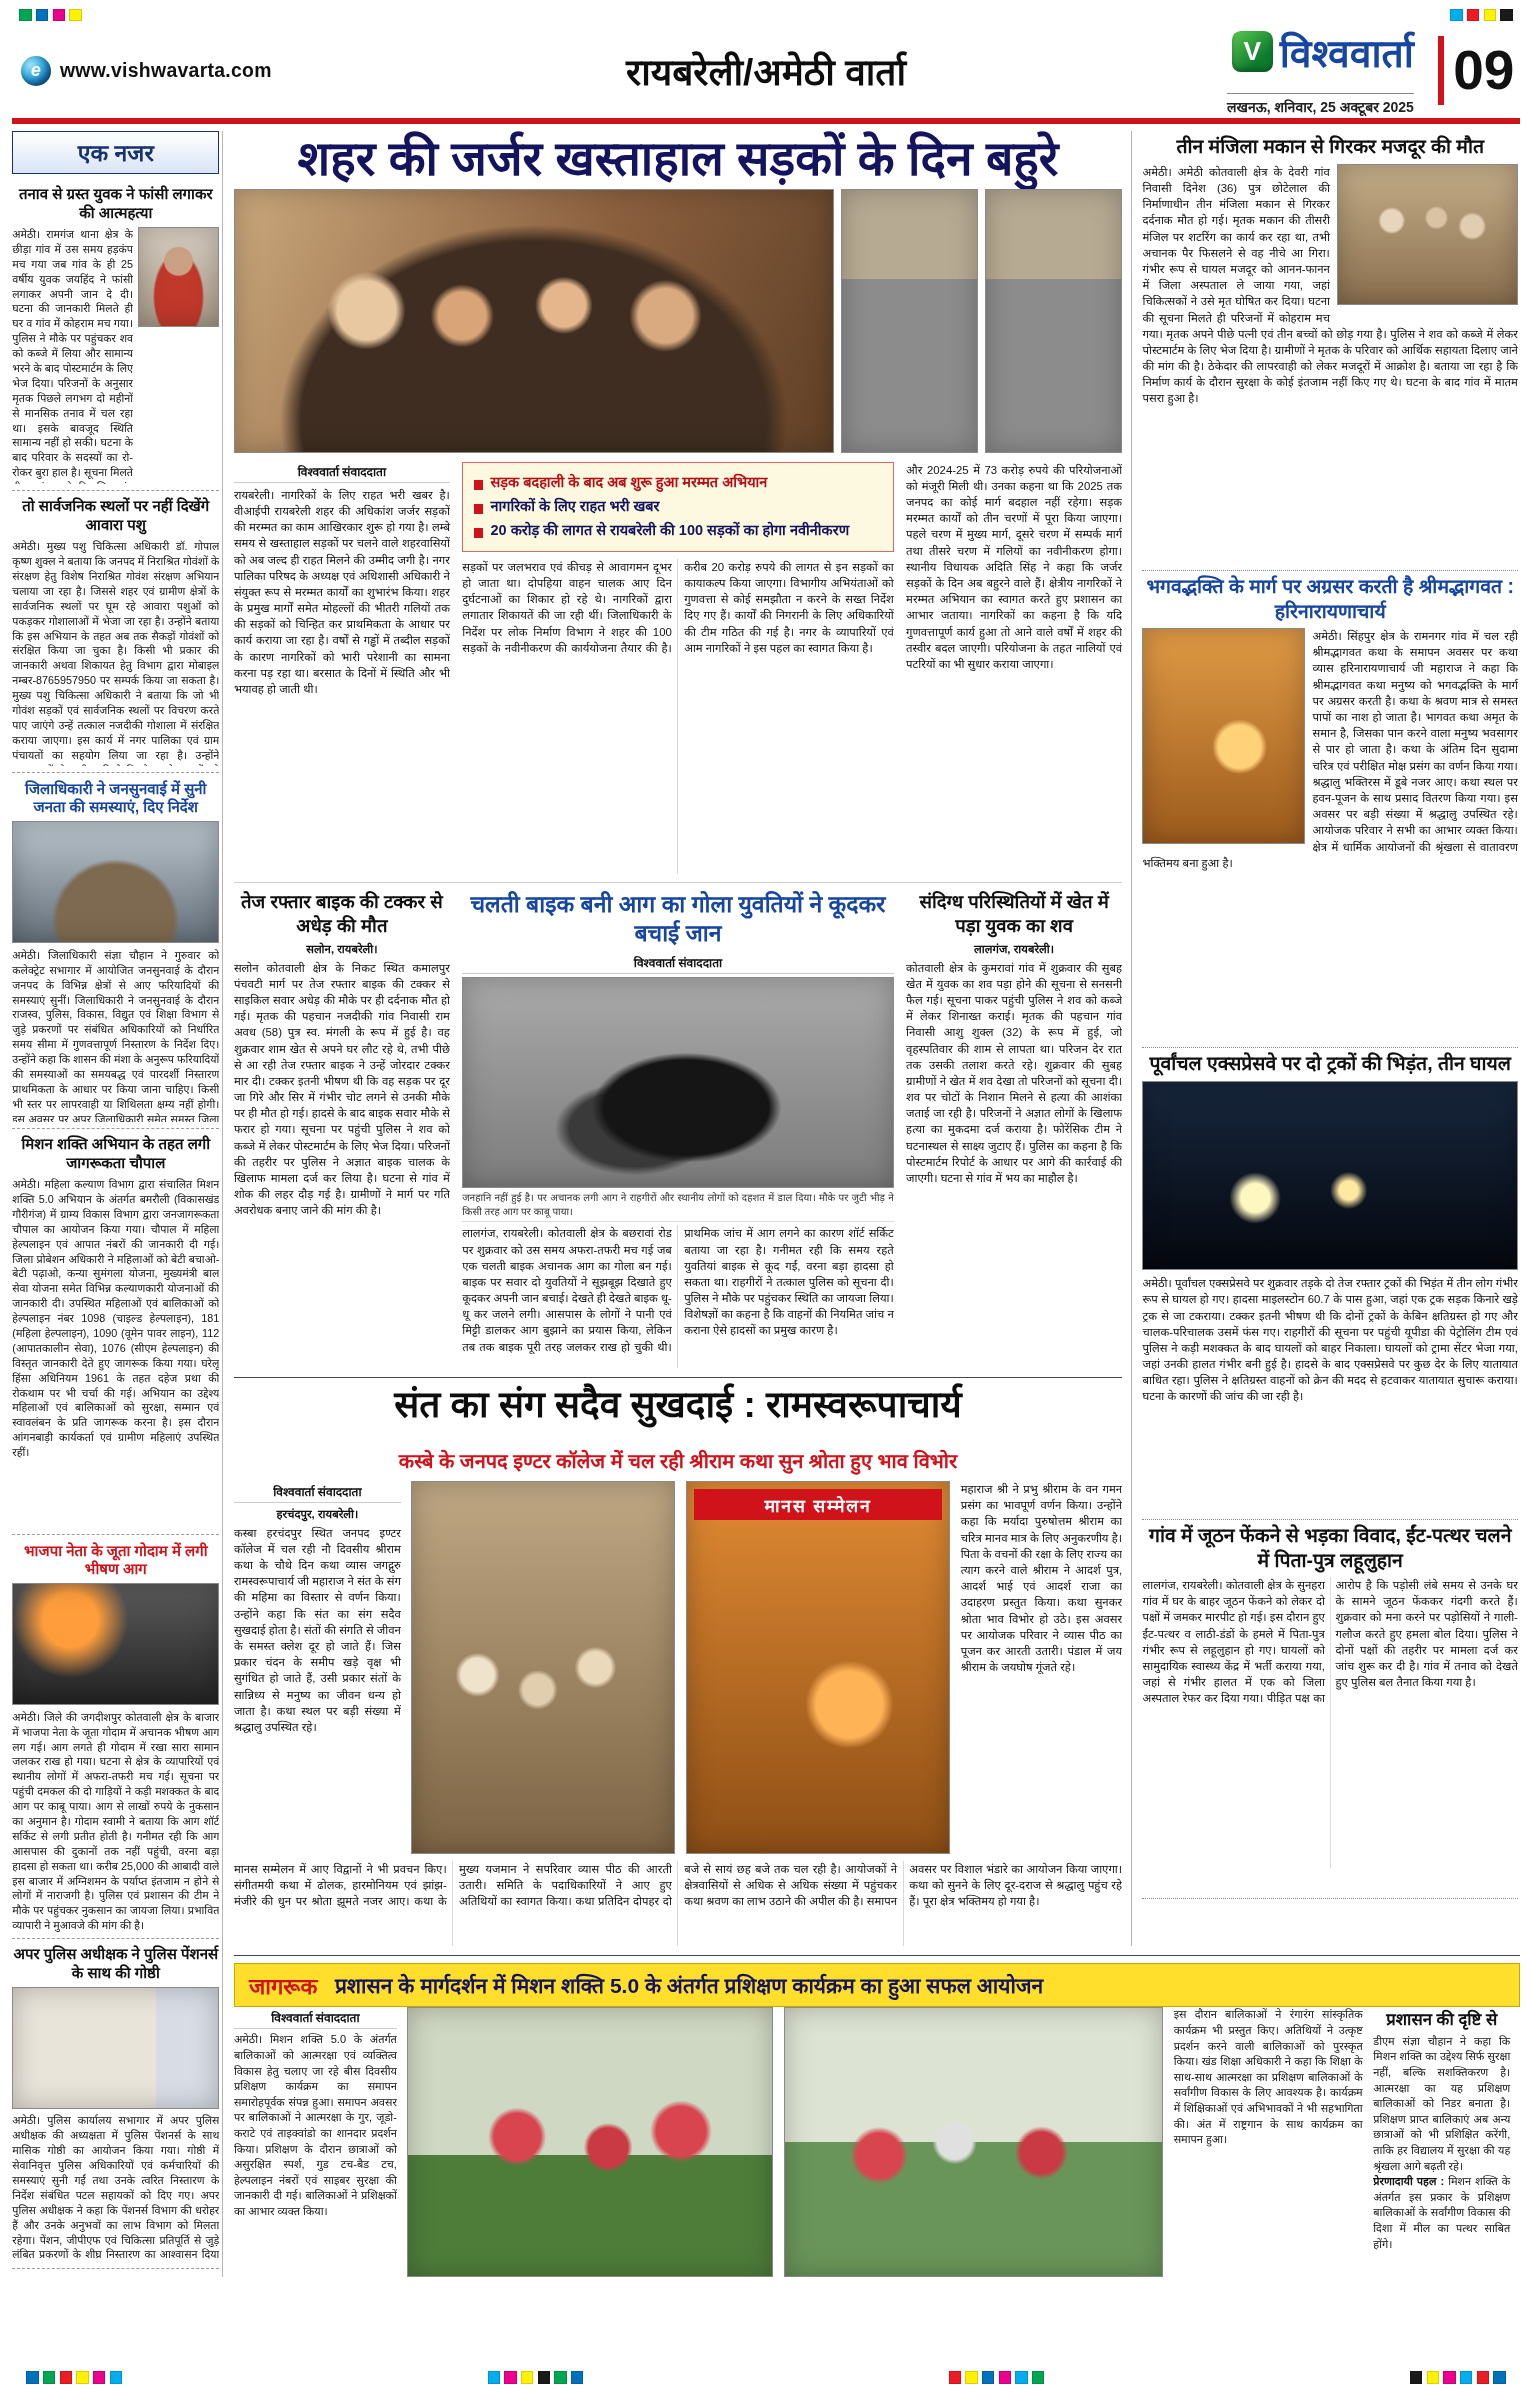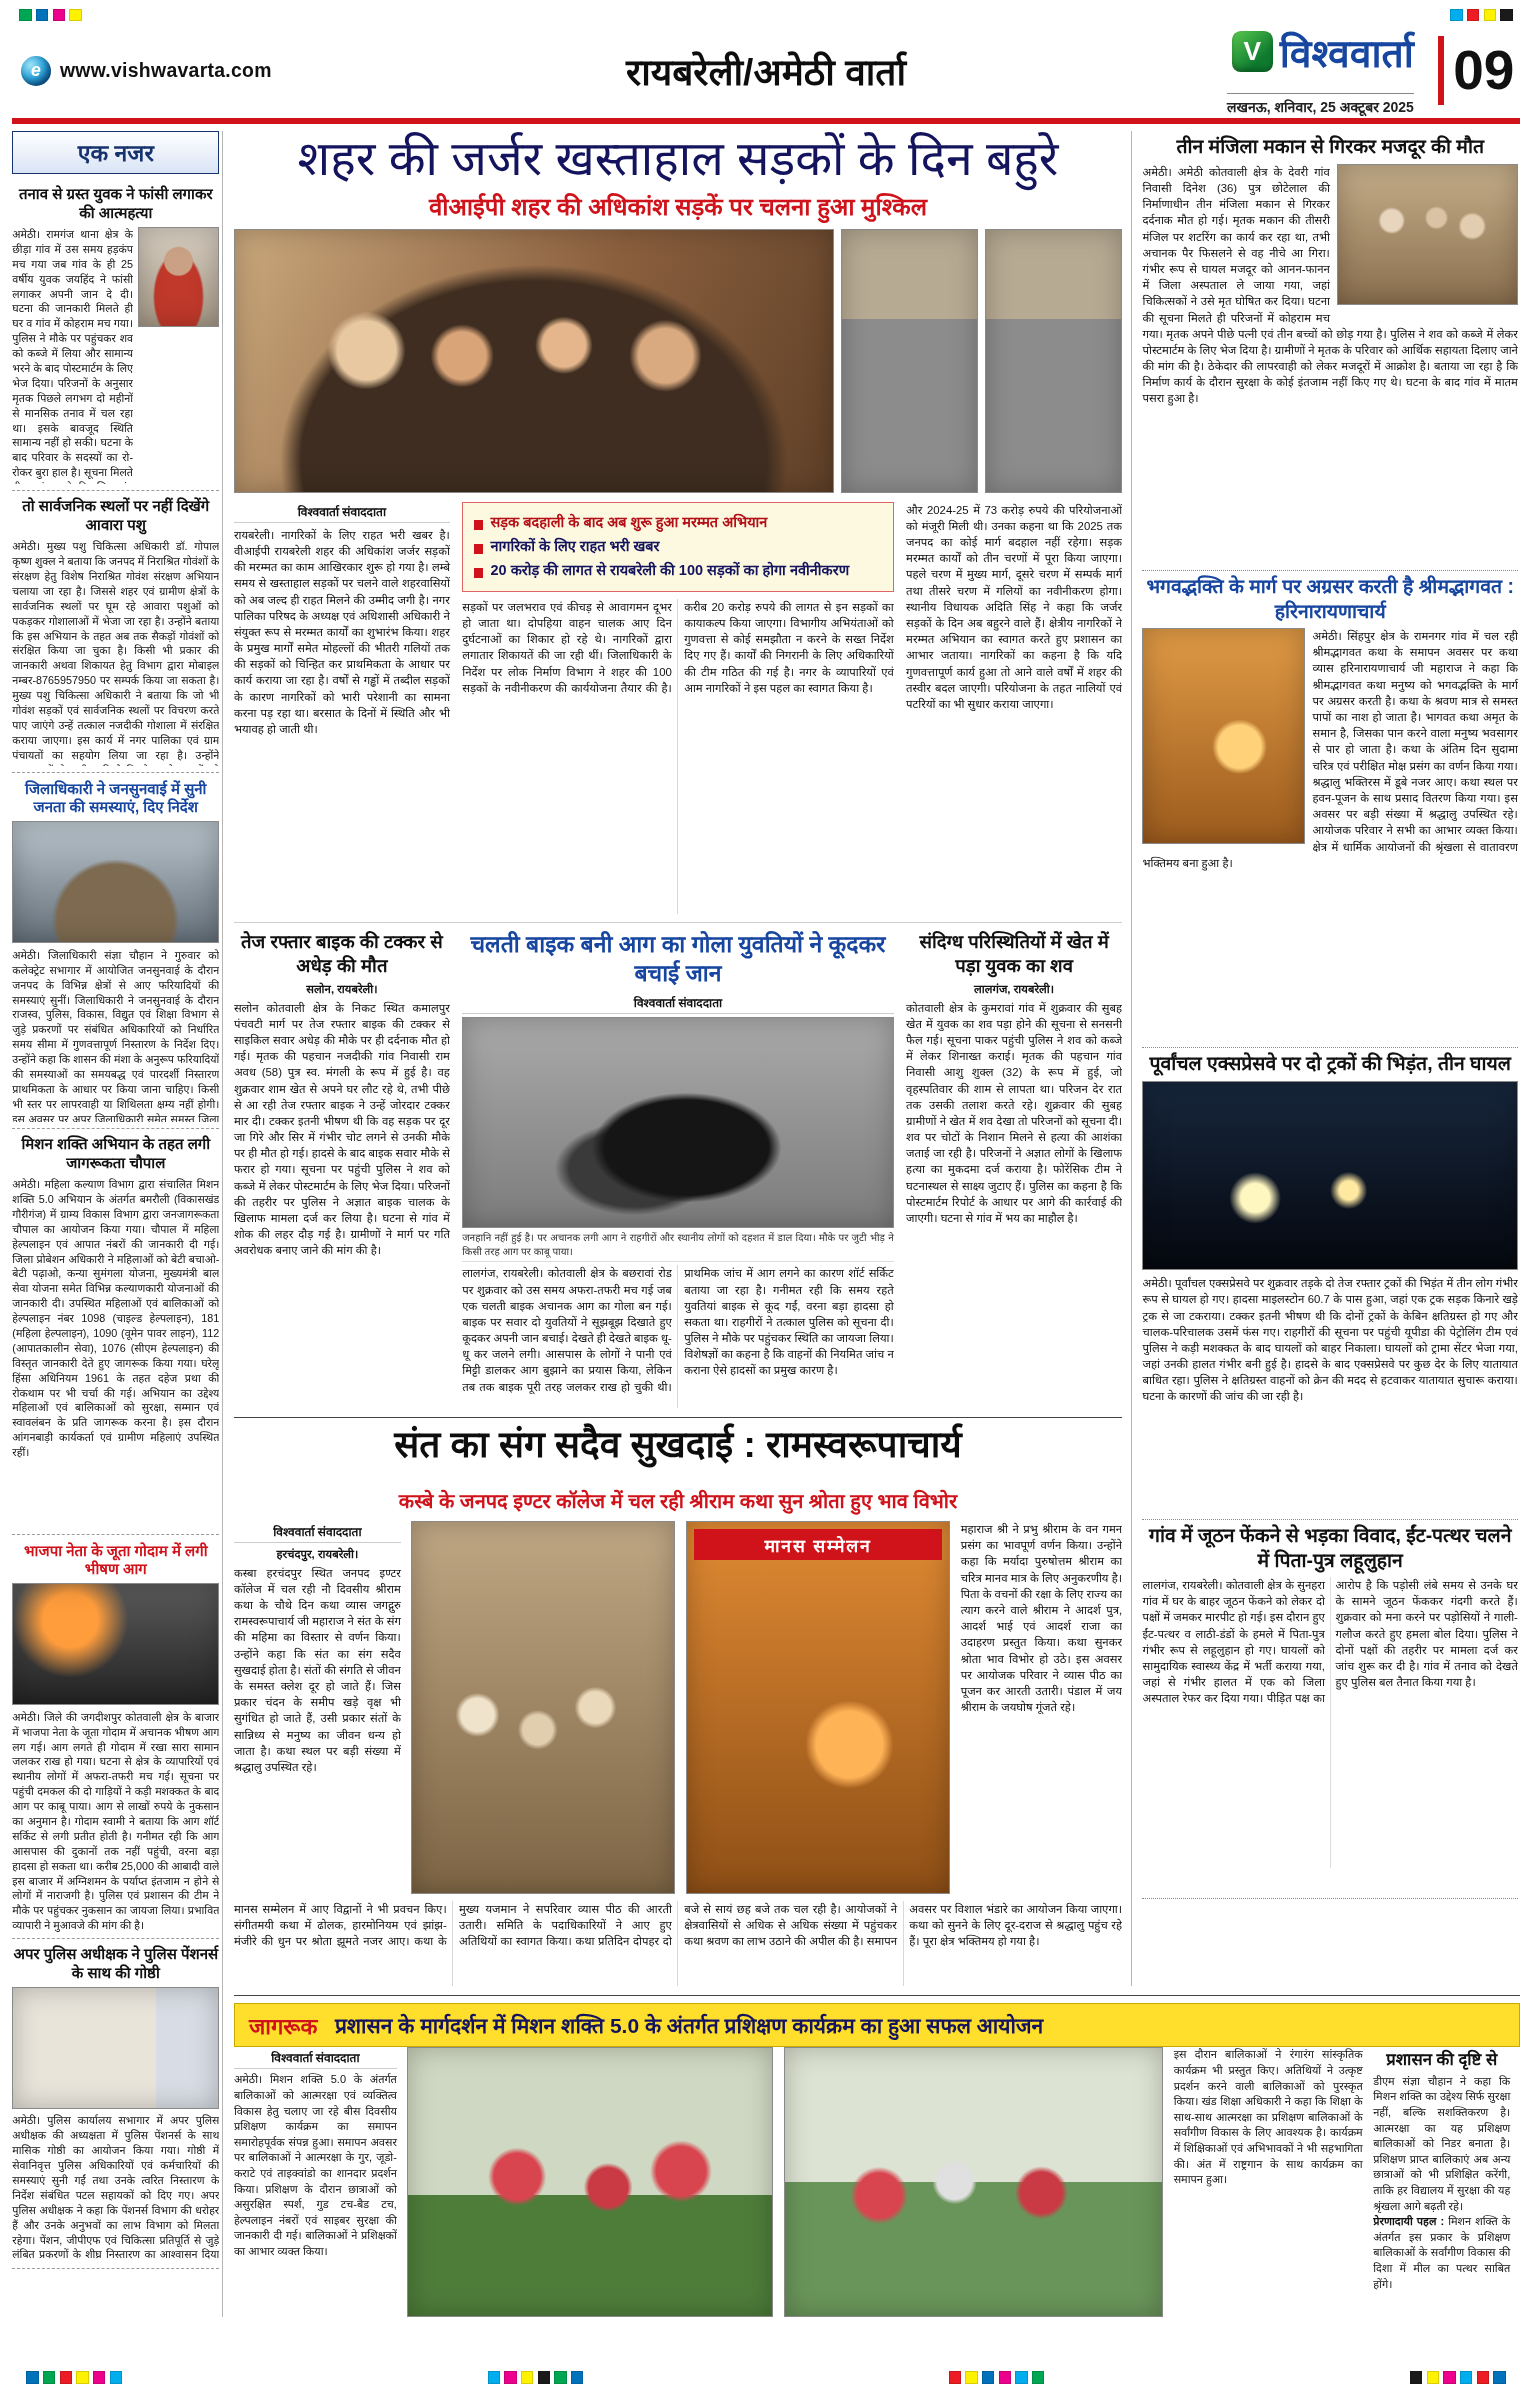--- a/index.html
+++ b/index.html
@@ -65,21 +65,21 @@
   .la{border-bottom:0.9px dashed #9a9a9a;padding:6.2px 0;overflow:hidden}
   .la-head{font-size:15px;font-weight:800;text-align:center;margin-bottom:4.4px;line-height:1.25}
   .la .body{font-size:10.8px;line-height:1.38;overflow:hidden}
   .la1 .body{height:257px}.la2 .body{height:227px}.la3 .body{height:174px}
   .la4 .body{height:351px}.la5 .body{height:222px}.la6 .body{height:148px}
   .la3 .la-head{color:var(--brand-blue)}
   .la5 .la-head{color:var(--accent-red)}
   .ph-float{float:right;width:81px;height:100px;margin:0 0 3.5px 5.3px}
   .la-ph{width:100%;height:122px;margin-bottom:4.4px}
   
-  .main-headline{font-size:48px;font-weight:400;color:var(--headline-navy);text-align:center;line-height:1.1;margin:1.8px 0 3.5px}
+  .main-headline{font-size:48px;font-weight:700;color:var(--headline-navy);text-align:center;line-height:1.1;margin:1.8px 0 3.5px}
   .main-subhead{font-size:24px;font-weight:800;color:var(--accent-red);text-align:center;margin-bottom:7px}
   .main-photos{display:grid;grid-template-columns:1fr 137px 137px;gap:7px;height:264px}
   .main-photos .ph{height:100%}
   .main-body{display:grid;grid-template-columns:216px 1fr 216px;gap:12.3px;height:412px;overflow:hidden;margin-top:8.8px}
   .mb-b{display:flex;flex-direction:column}
   .hl-box{border:1.8px solid #e06666;background:#fdf8e0;padding:8px 10.6px;margin-bottom:7px}
   .hl-item{display:flex;align-items:center;gap:7px;font-size:14.5px;font-weight:800;color:var(--headline-navy);padding:2.6px 0;line-height:1.3}
   .hl-item:first-child{color:#b30f16}
   .hl-bullet{flex:0 0 9.7px;width:9.7px;height:9.7px;background:var(--accent-red);margin-top:4.4px}
   .mb-b .body{column-count:2;column-gap:12.3px;column-rule:0.9px solid #d8d8d8;flex:1;overflow:hidden}
@@ -199,21 +199,20 @@
         <h3 class="la-head">अपर पुलिस अधीक्षक ने पुलिस पेंशनर्स के साथ की गोष्ठी</h3>
         <div class="la-ph ph ph-flagmeet"></div>
         <p class="body">अमेठी। पुलिस कार्यालय सभागार में अपर पुलिस अधीक्षक की अध्यक्षता में पुलिस पेंशनर्स के साथ मासिक गोष्ठी का आयोजन किया गया। गोष्ठी में सेवानिवृत्त पुलिस अधिकारियों एवं कर्मचारियों की समस्याएं सुनी गईं तथा उनके त्वरित निस्तारण के निर्देश संबंधित पटल सहायकों को दिए गए। अपर पुलिस अधीक्षक ने कहा कि पेंशनर्स विभाग की धरोहर हैं और उनके अनुभवों का लाभ विभाग को मिलता रहेगा। पेंशन, जीपीएफ एवं चिकित्सा प्रतिपूर्ति से जुड़े लंबित प्रकरणों के शीघ्र निस्तारण का आश्वासन दिया गया। इस अवसर पर प्रतिसार निरीक्षक समेत कई पेंशनर्स उपस्थित रहे।</p>
       </article>
     </aside>
 
     <section class="center-col">
 
       <article class="main-story">
         <h2 class="main-headline">शहर की जर्जर खस्ताहाल सड़कों के दिन बहुरे</h2>
-        <h3 class="main-subhead">वीआईपी शहर की अधिकांश सड़कें पर चलना हुआ मुश्किल</h3>
         <div class="main-photos">
           <div class="ph ph-event"></div>
           <div class="ph ph-road"></div>
           <div class="ph ph-road"></div>
         </div>
         <div class="main-body">
           <div class="mb-a">
             <div class="byline">विश्ववार्ता संवाददाता</div>
             <p class="body">रायबरेली। नागरिकों के लिए राहत भरी खबर है। वीआईपी रायबरेली शहर की अधिकांश जर्जर सड़कों की मरम्मत का काम आखिरकार शुरू हो गया है। लम्बे समय से खस्ताहाल सड़कों पर चलने वाले शहरवासियों को अब जल्द ही राहत मिलने की उम्मीद जगी है। नगर पालिका परिषद के अध्यक्ष एवं अधिशासी अधिकारी ने संयुक्त रूप से मरम्मत कार्यों का शुभारंभ किया। शहर के प्रमुख मार्गों समेत मोहल्लों की भीतरी गलियों तक की सड़कों को चिन्हित कर प्राथमिकता के आधार पर कार्य कराया जा रहा है। वर्षों से गड्ढों में तब्दील सड़कों के कारण नागरिकों को भारी परेशानी का सामना करना पड़ रहा था। बरसात के दिनों में स्थिति और भी भयावह हो जाती थी।</p>
           </div>

